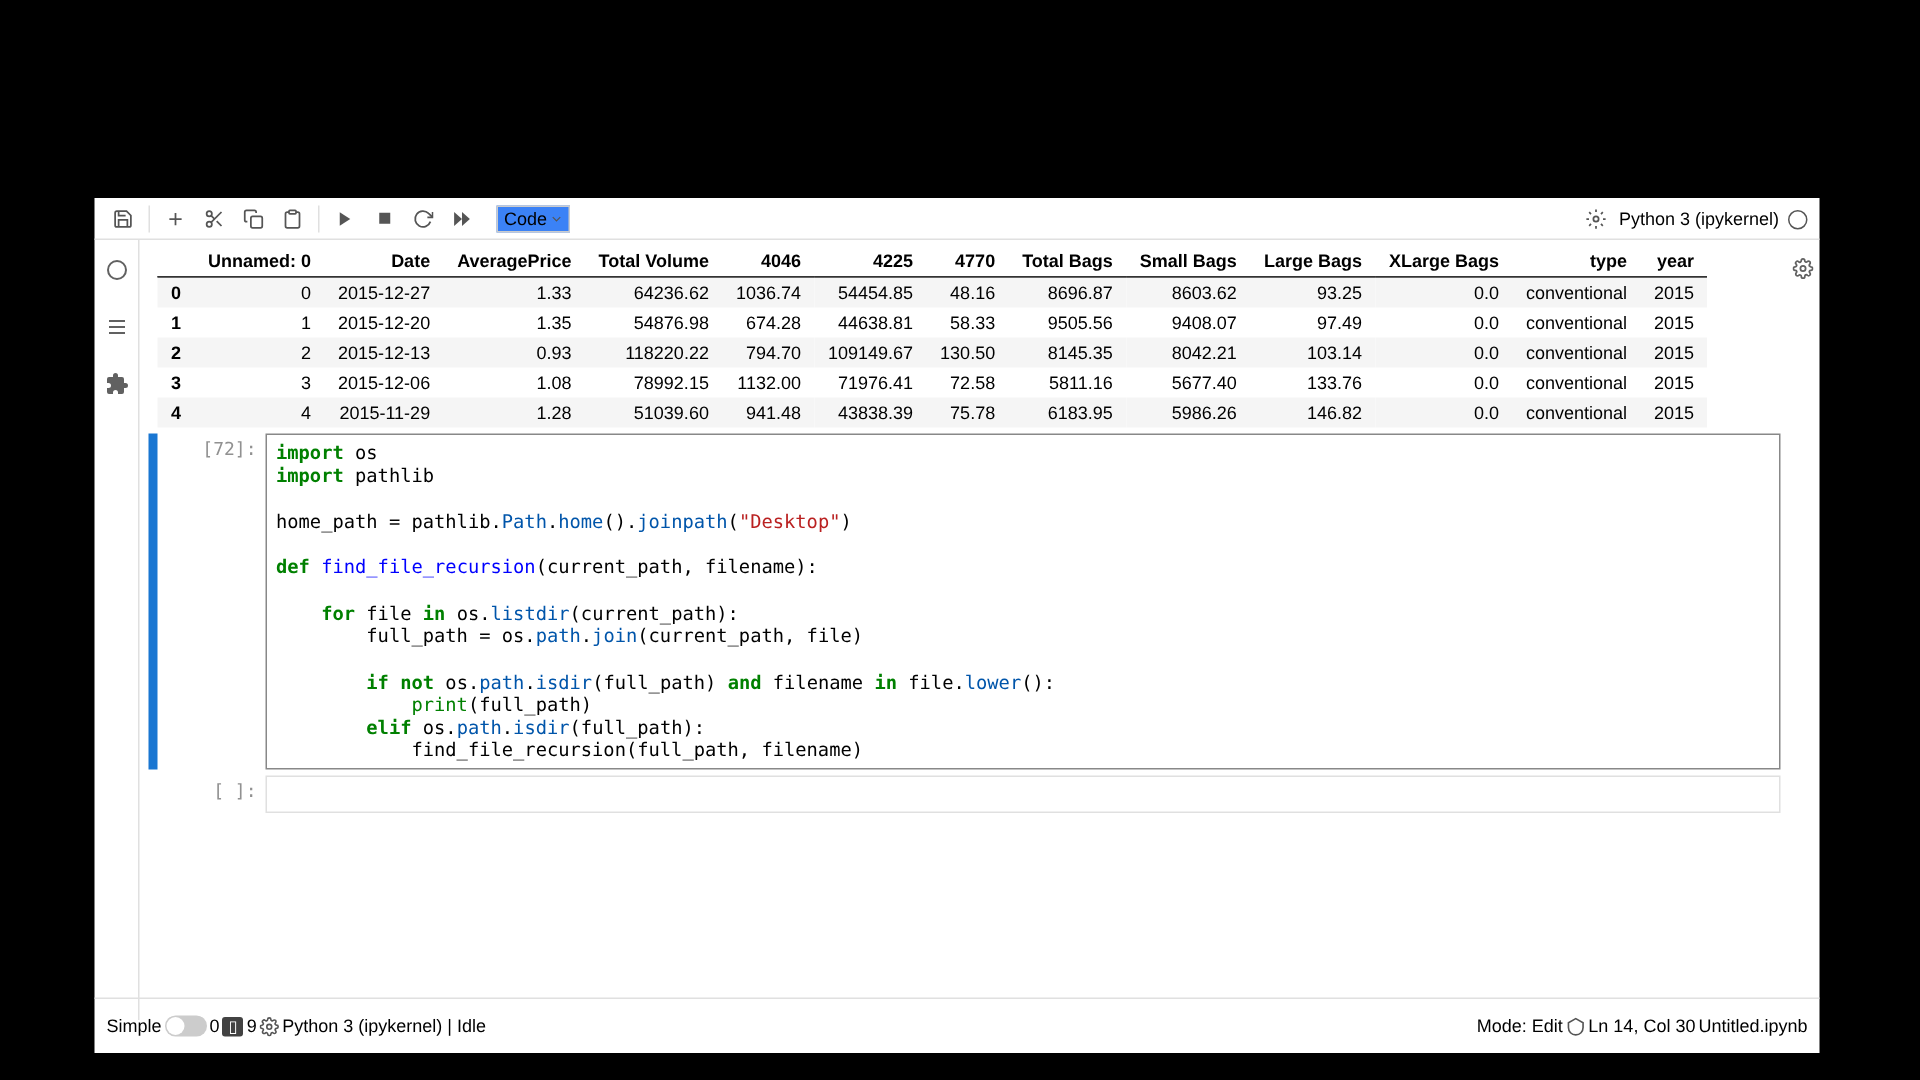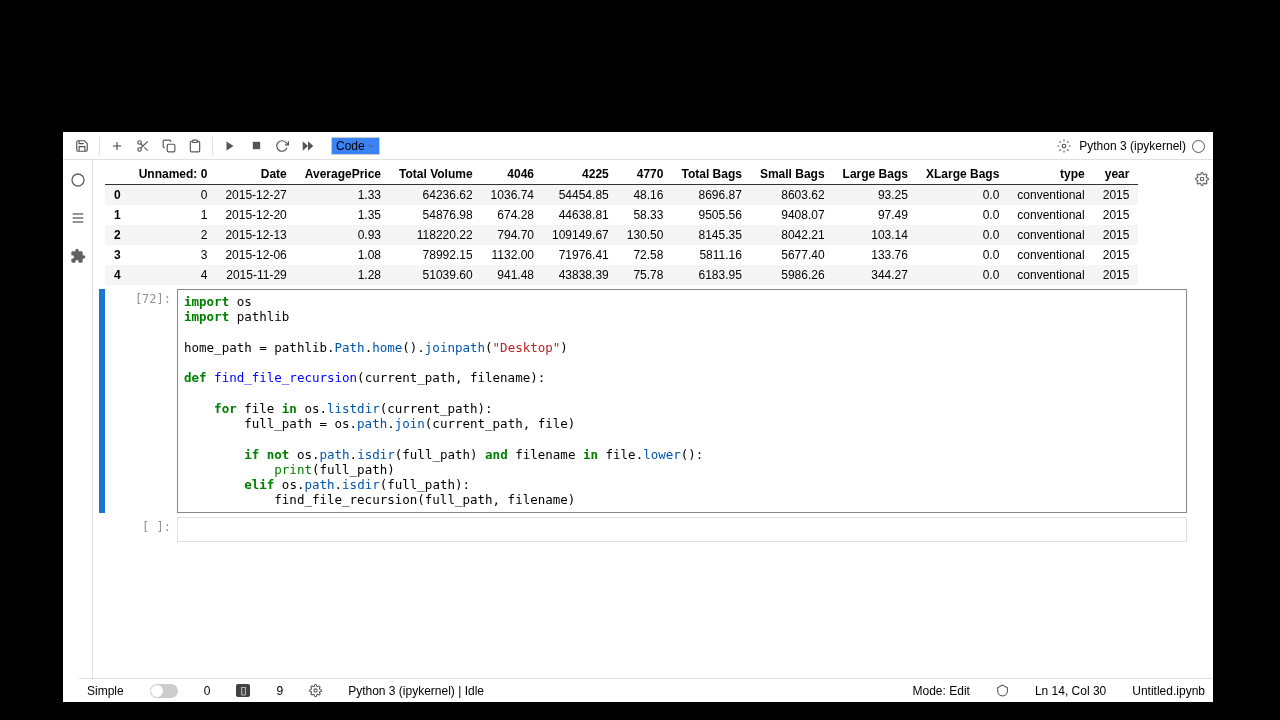--- a/index.html
+++ b/index.html
@@ -61,28 +61,27 @@
     top: 28px;
     bottom: 22px;
     overflow: auto;
     padding: 4px 6px;
   }
   .statusbar {
     position: absolute;
     bottom: 0;
     left: 0;
     right: 0;
-    height: 24px;
+    height: 37px;
     border-top: 1px solid #e0e0e0;
     display: flex;
     align-items: center;
     font-size: 12px;
     padding: 0 8px;
-    gap: 26px;
-    margin-left: 16px;
+    gap: 2px;
   }
   .statusbar .spacer { flex: 1; }
   .tbtn {
     width: 22px;
     height: 22px;
     display: flex;
     align-items: center;
     justify-content: center;
     cursor: pointer;
     border-radius: 2px;
@@ -379,21 +378,21 @@
                 <th>4</th>
                 <td>4</td>
                 <td>2015-11-29</td>
                 <td>1.28</td>
                 <td>51039.60</td>
                 <td>941.48</td>
                 <td>43838.39</td>
                 <td>75.78</td>
                 <td>6183.95</td>
                 <td>5986.26</td>
-                <td>344.27</td>
+                <td>146.82</td>
                 <td>0.0</td>
                 <td>conventional</td>
                 <td>2015</td>
               </tr>
             </tbody>
         </table>
       </div>
     </div>
 
 

